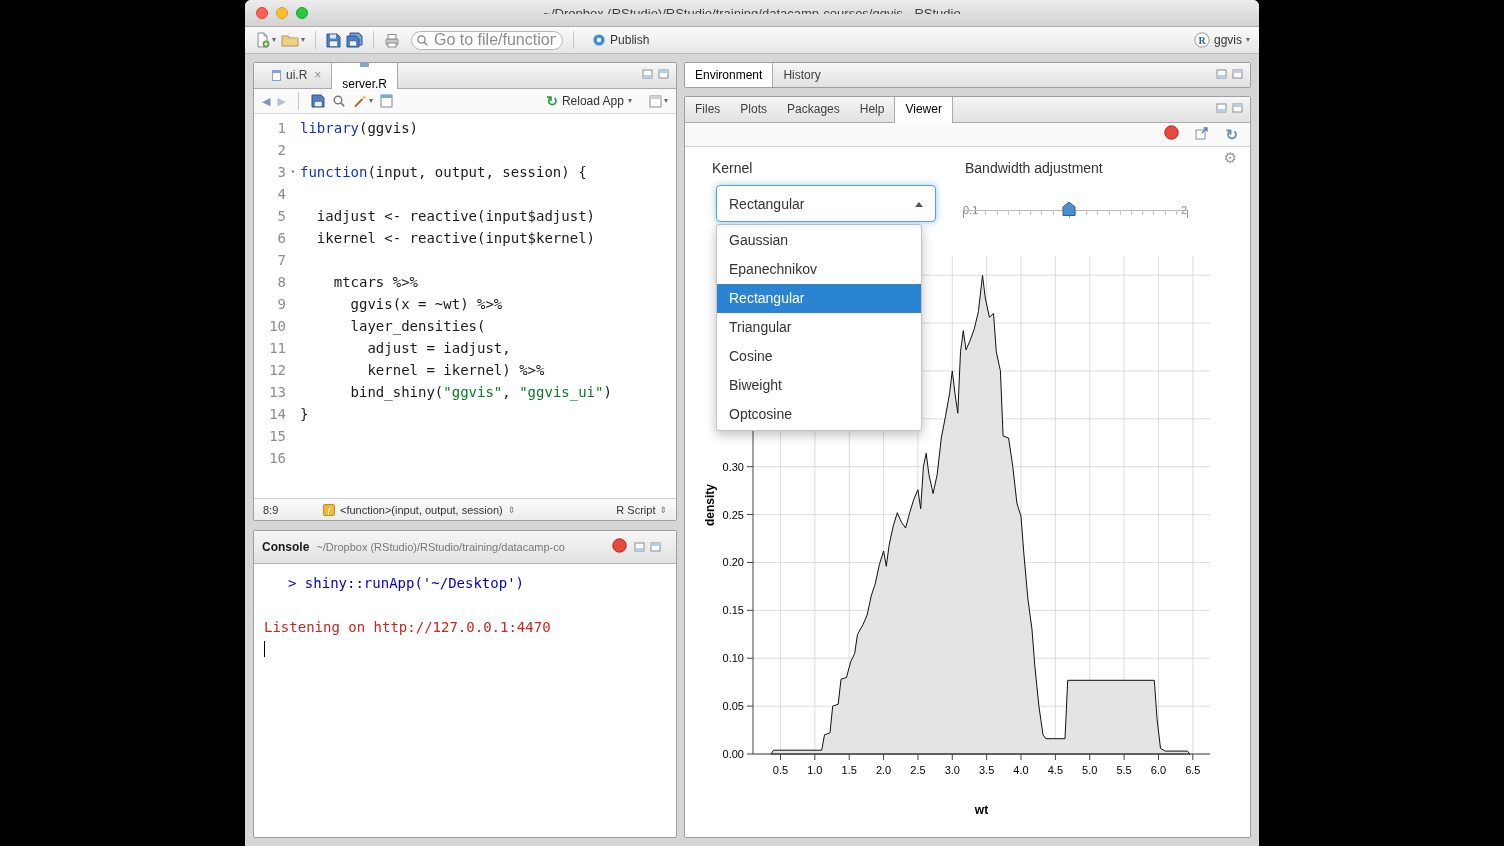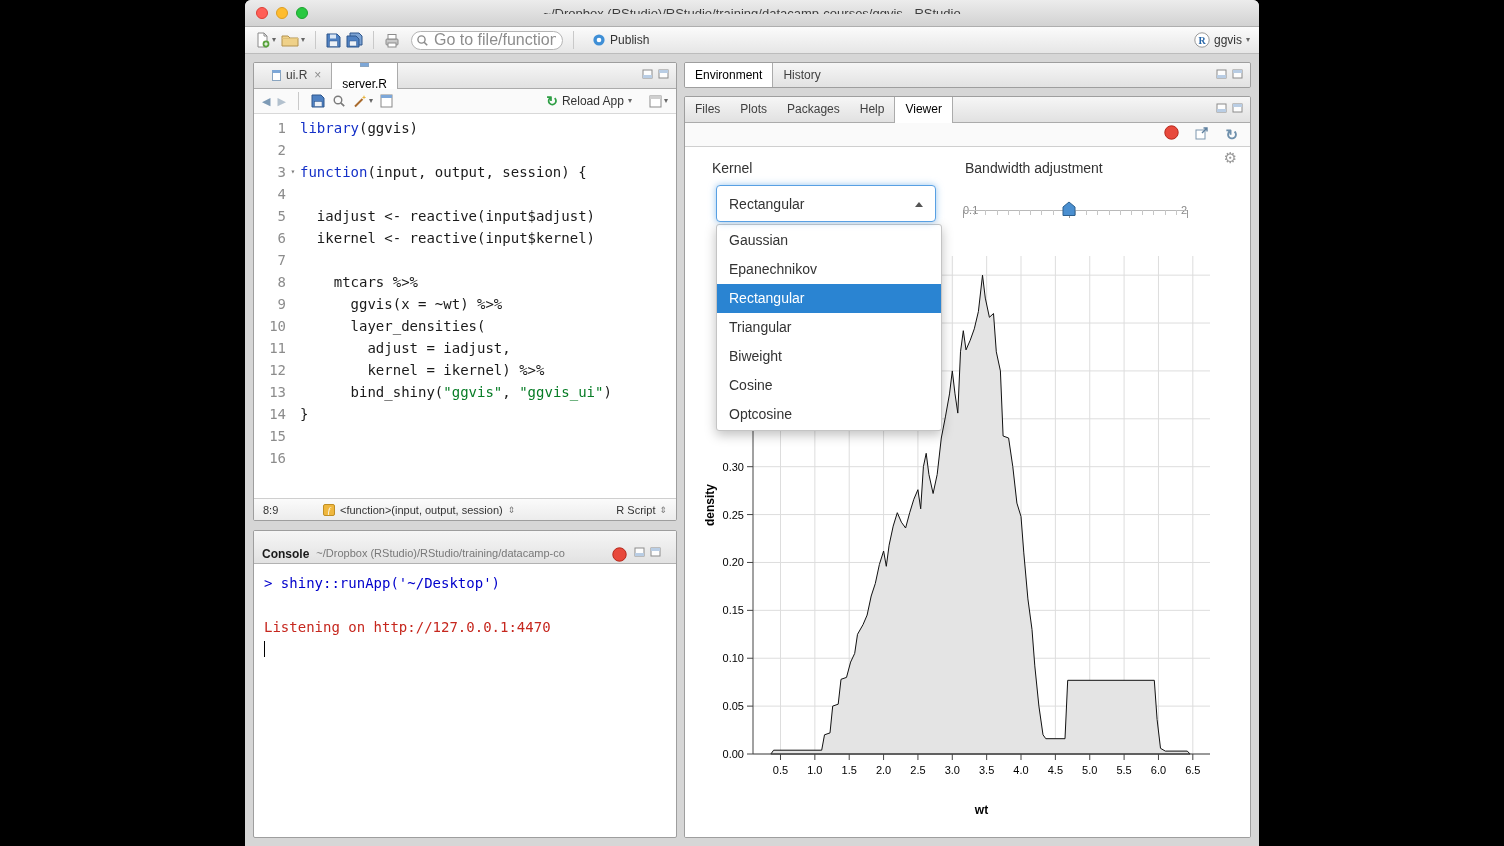--- a/index.html
+++ b/index.html
@@ -80,28 +80,28 @@
   .pos-label { width:50px; }
   .scope-group { display:inline-flex; align-items:center; gap:5px; }
   .f-icon { width:12px; height:12px; background:#efb73e; border:1px solid #c08f24; border-radius:2px;
             color:#fff; font-style:italic; font-size:9px; line-height:11px; text-align:center;
             font-family:"Liberation Serif",serif; display:inline-block; }
   .updown { color:#777; font-size:9px; }
   .ftype-group { margin-left:auto; display:inline-flex; gap:4px; align-items:center; }
 
   
   .console-header { height:23px; background:linear-gradient(#f6f6f6,#e2e2e2); border-bottom:1px solid #b2b2b2;
-                    display:flex; align-items:flex-start; padding:16px 8px; gap:7px; }
+                    display:flex; align-items:center; padding:16px 8px; gap:7px; }
   .console-title { font-size:12px; font-weight:bold; color:#1a1a1a; }
   .console-path { font-size:11px; color:#787878; white-space:nowrap; overflow:hidden;
                   text-overflow:ellipsis; max-width:290px; }
   .console-stop { margin-left:auto; }
   .console-body { padding:8px 8px 0 10px; font-family:"DejaVu Sans Mono",monospace; font-size:14px; line-height:22px; }
   .cline { height:22px; white-space:pre; }
-  .cline.input { color:#0000cc; }
+  .cline.input { color:#0000cc;margin-left:24px; }
   .cline.message { color:#c6271e; }
   .cursor-bar { width:1px; height:16px; background:#000; margin-top:3px; }
 
   
   .viewer-toolbar { position:absolute; left:0; top:26px; right:0; height:24px; background:#fafafa;
                     border-bottom:1px solid #cfcfcf; display:flex; align-items:center;
                     justify-content:flex-end; gap:16px; padding:0 12px; }
   .refresh-glyph { color:#6f90ac; font-weight:bold; font-size:15px; line-height:1; }
   .viewer-content { position:absolute; left:0; top:50px; right:0; bottom:0; background:#fff; }
   .gear { position:absolute; right:13px; top:2px; font-size:15px; color:#9a9a9a; z-index:30; }
@@ -109,21 +109,21 @@
   .shiny-label { position:absolute; font-size:14px; color:#333; }
   .kernel-label { left:27px; top:13px; }
   .bw-label { left:280px; top:13px; }
 
   .select-box { position:absolute; left:31px; top:38px; width:220px; height:37px; background:#fff;
                 border:1px solid #58a0e3; border-radius:4px; box-shadow:0 0 7px rgba(95,166,230,.65);
                 display:flex; align-items:center; padding:0 12px; font-size:14px; color:#333; z-index:22; }
   .caret-up { position:absolute; right:12px; top:16px; width:0; height:0;
               border-left:4px solid transparent; border-right:4px solid transparent;
               border-bottom:5px solid #555; }
-  .select-dropdown { position:absolute; left:31px; top:77px; width:226px; background:#fff;
+  .select-dropdown { position:absolute; left:31px; top:77px; width:206px; background:#fff;
                      border:1px solid #c4c4c4; border-radius:3px; box-shadow:0 4px 12px rgba(0,0,0,.25);
                      z-index:21; padding:1px 0; }
   .option { height:29px; line-height:29px; padding:0 12px; font-size:14px; color:#333; }
   .option.active { background:#2a84d2; color:#fff; }
 
   .slider { position:absolute; left:278px; top:36px; width:224px; height:44px; }
   .slider .lab { position:absolute; top:2px; font-size:11px; color:#8a8a8a;margin-top:19px; }
   .lab-min { left:0; }
   .lab-mid { transform:translateX(-50%); }
   .lab-max { right:0; }
@@ -465,22 +465,22 @@
       <div class="select-box">
         <span>Rectangular</span>
         <span class="caret-up"></span>
       </div>
       <div class="select-dropdown">
         <div>
             <div class="option">Gaussian</div>
             <div class="option">Epanechnikov</div>
             <div class="option active">Rectangular</div>
             <div class="option">Triangular</div>
+            <div class="option">Cosine</div>
             <div class="option">Biweight</div>
-            <div class="option">Cosine</div>
             <div class="option">Optcosine</div>
           </div>
       </div>
 
       <div class="shiny-label bw-label">Bandwidth adjustment</div>
       <div class="slider">
         <span class="lab lab-min">0.1</span>
         <span class="lab lab-mid" style="left: 47.3684%;">1</span>
         <span class="lab lab-max">2</span>
         <div class="slider-track"></div>

